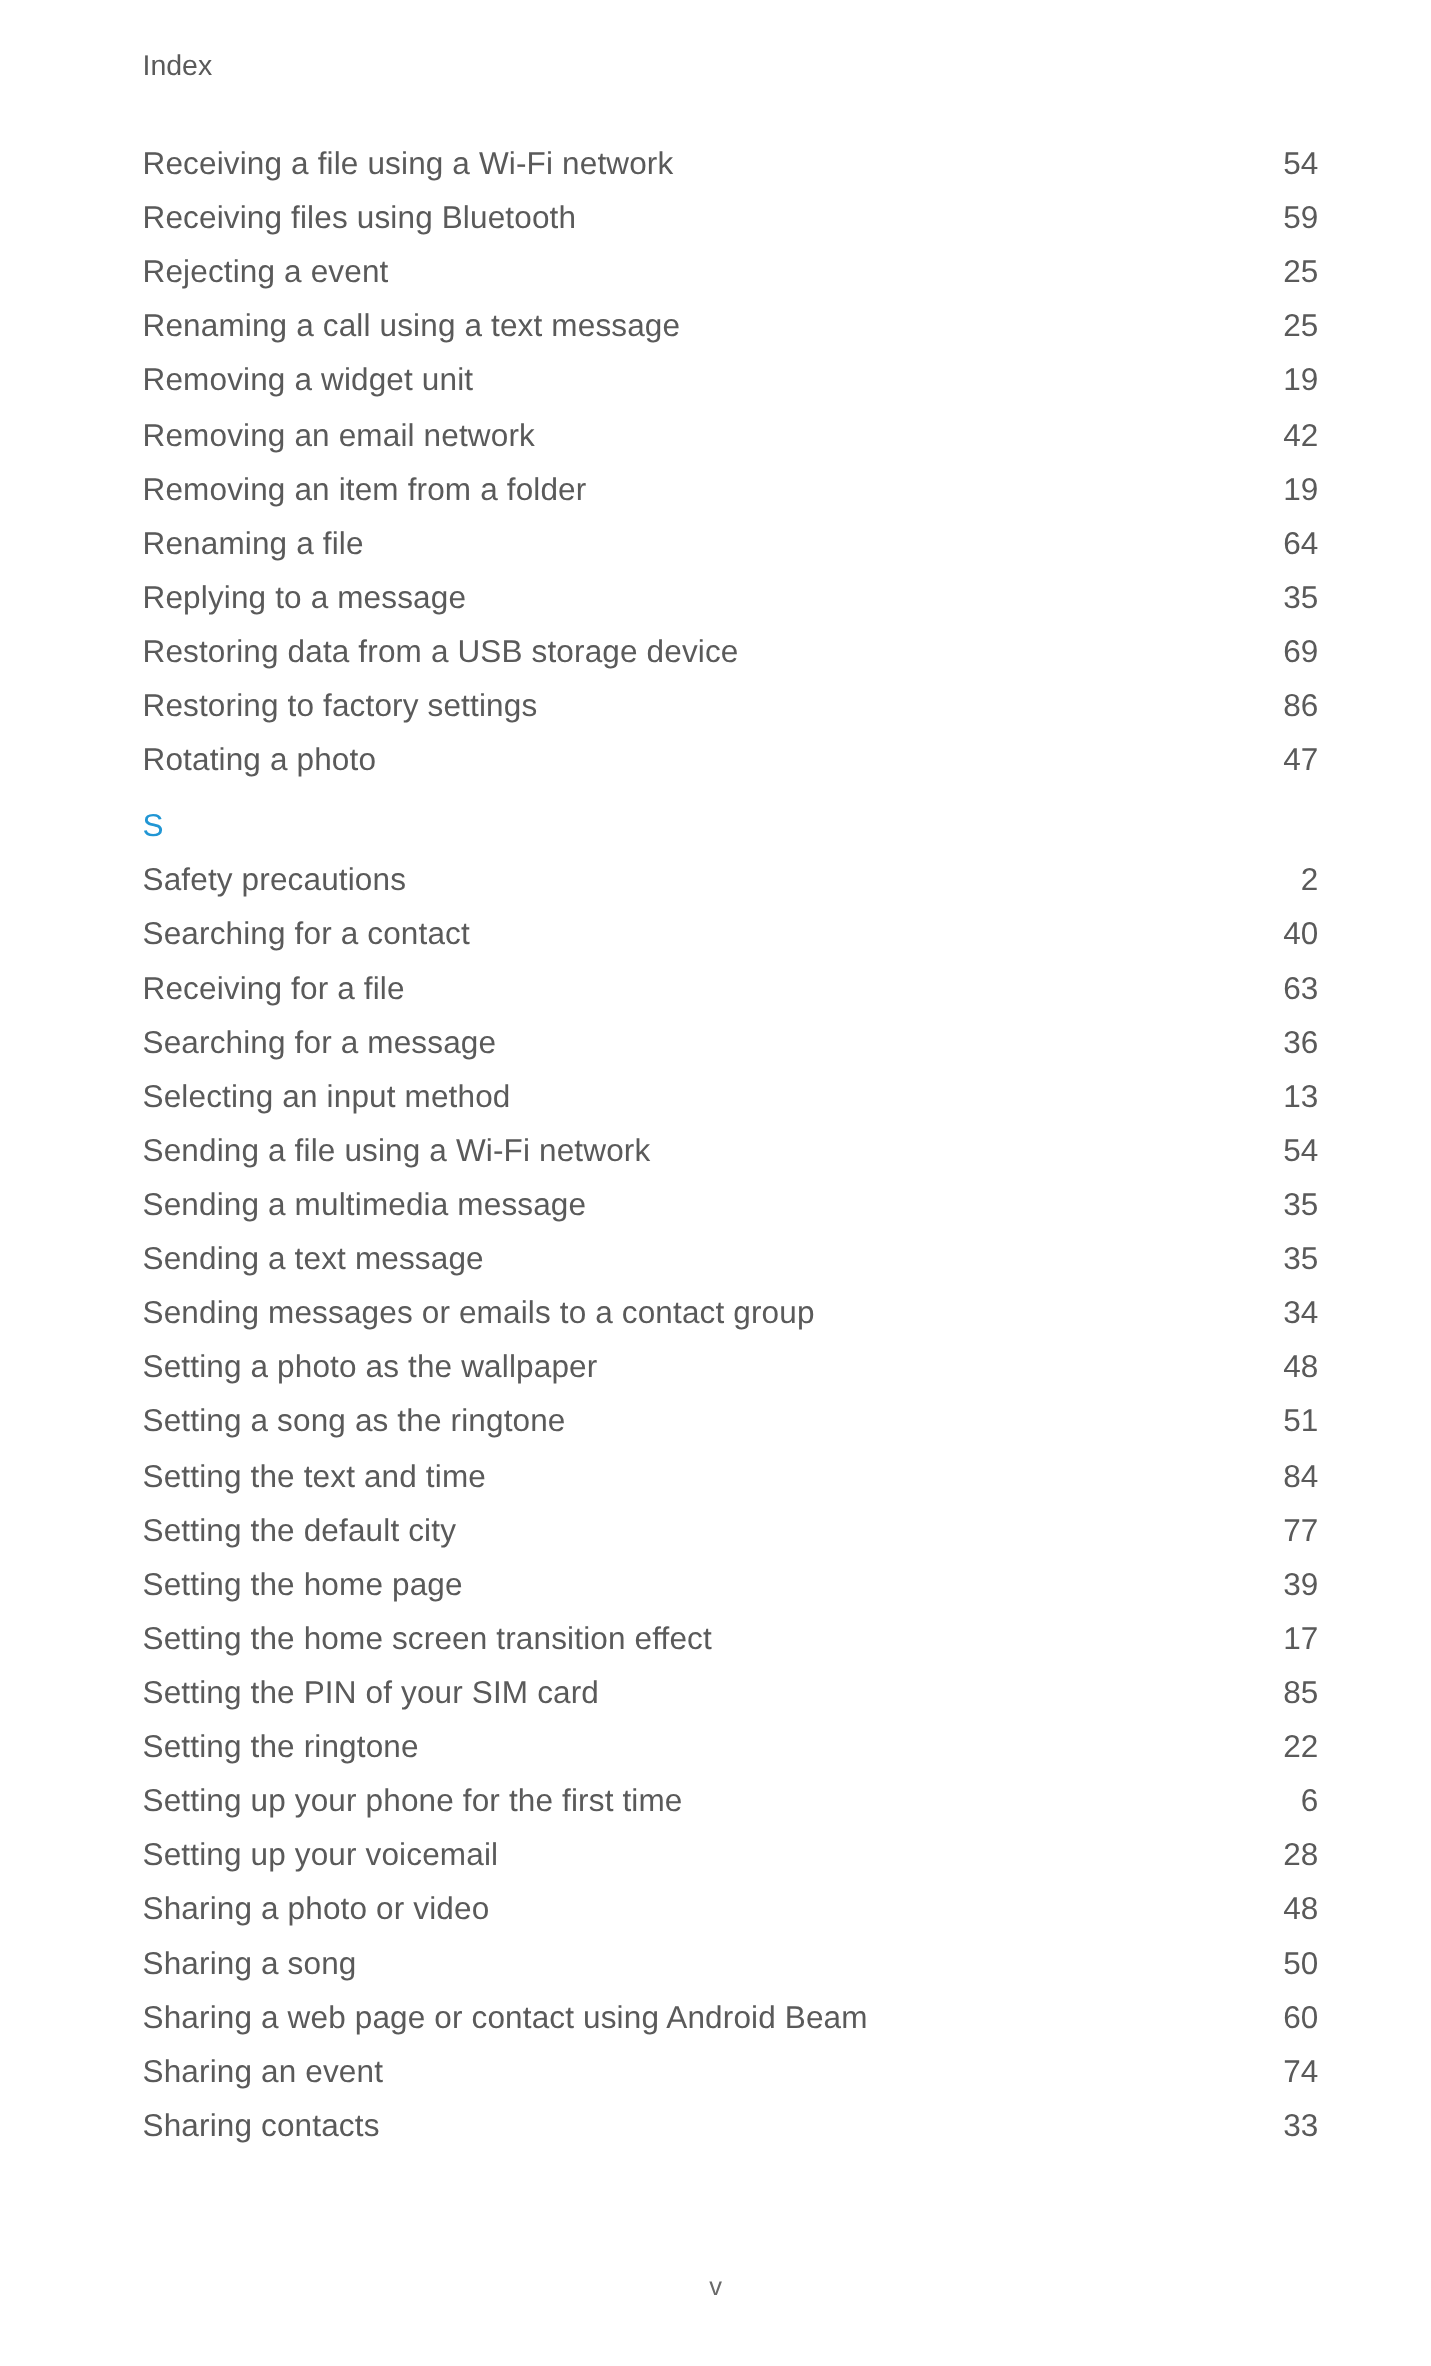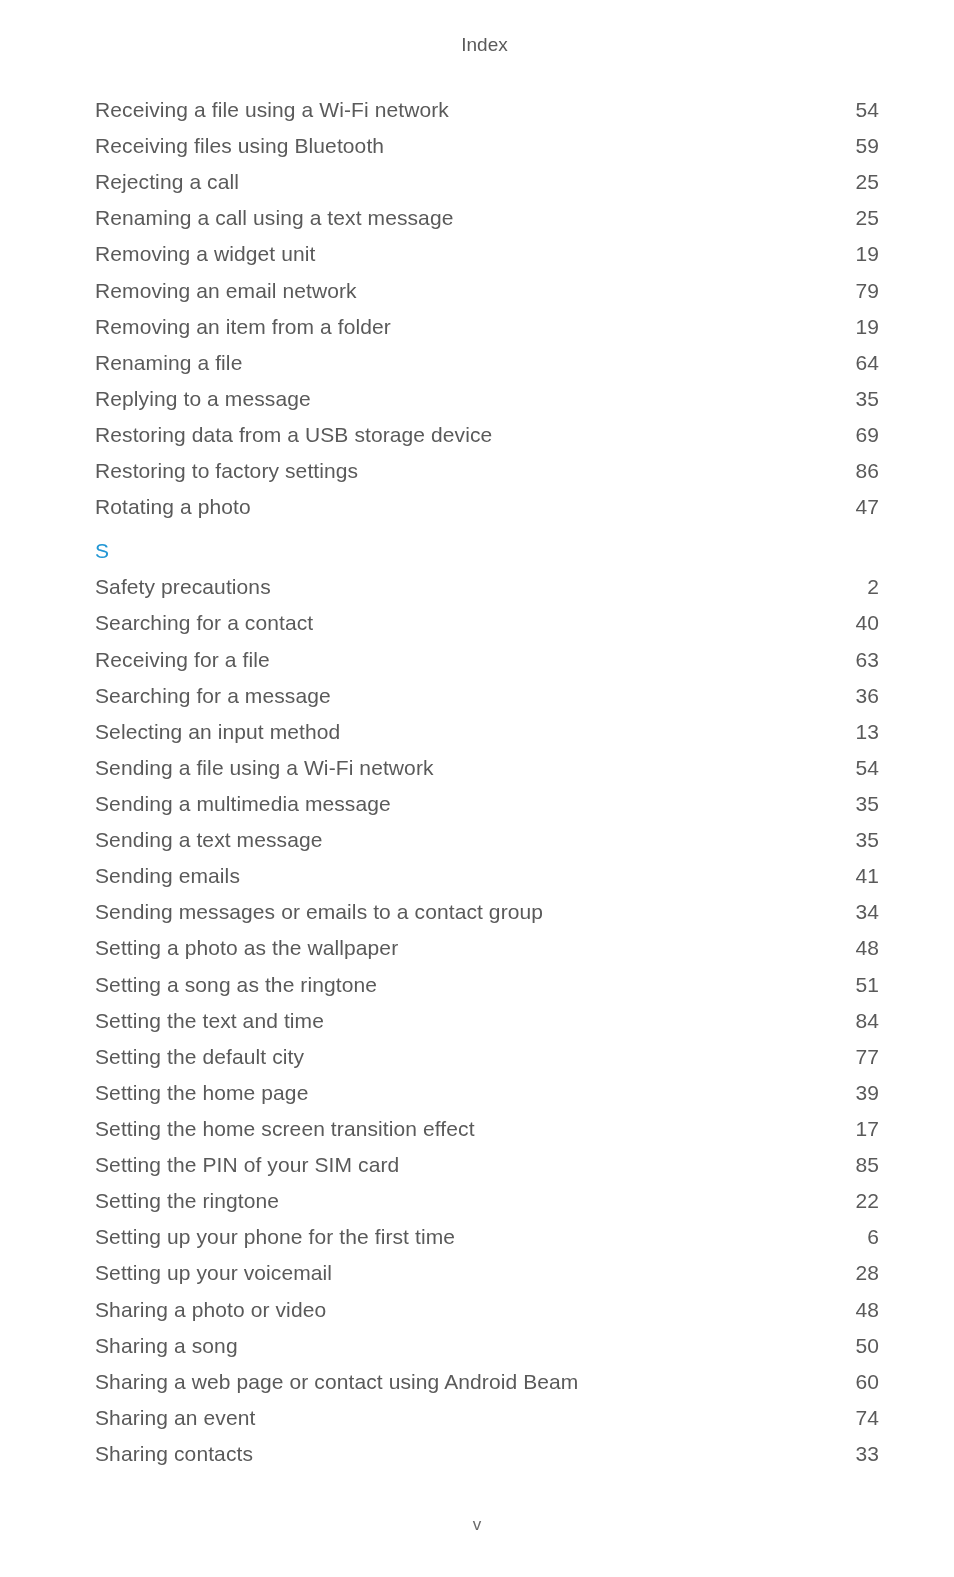--- a/index.html
+++ b/index.html
@@ -12,21 +12,21 @@
       background: #ffffff;
       width: 954px;
       height: 1577px;
       position: relative;
       color: #5a5a5a;
     }
     .page {
       padding: 34px 75px 0 95px;
     }
     .header {
-      text-align: center;
+      text-align: left;
       font-size: 19px;
       color: #5a5a5a;
       margin-bottom: 36px;
       padding-right: 5px;
     }
     .section-letter {
       color: #2196d4;
       font-size: 21px;
       margin-top: 14px;
       margin-bottom: 6px;
@@ -66,34 +66,34 @@
   <div id="sections-mount">
       <div class="index-entry">
         <span class="label">Receiving a file using a Wi-Fi network</span>
         <span class="pagenum">54</span>
       </div>
       <div class="index-entry">
         <span class="label">Receiving files using Bluetooth</span>
         <span class="pagenum">59</span>
       </div>
       <div class="index-entry">
-        <span class="label">Rejecting a call</span>
+        <span class="label">Rejecting a event</span>
         <span class="pagenum">25</span>
       </div>
       <div class="index-entry">
         <span class="label">Renaming a call using a text message</span>
         <span class="pagenum">25</span>
       </div>
       <div class="index-entry">
         <span class="label">Removing a widget unit</span>
         <span class="pagenum">19</span>
       </div>
       <div class="index-entry">
         <span class="label">Removing an email network</span>
-        <span class="pagenum">79</span>
+        <span class="pagenum">42</span>
       </div>
       <div class="index-entry">
         <span class="label">Removing an item from a folder</span>
         <span class="pagenum">19</span>
       </div>
       <div class="index-entry">
         <span class="label">Renaming a file</span>
         <span class="pagenum">64</span>
       </div>
       <div class="index-entry">
@@ -137,24 +137,20 @@
         <span class="label">Sending a file using a Wi-Fi network</span>
         <span class="pagenum">54</span>
       </div>
       <div class="index-entry">
         <span class="label">Sending a multimedia message</span>
         <span class="pagenum">35</span>
       </div>
       <div class="index-entry">
         <span class="label">Sending a text message</span>
         <span class="pagenum">35</span>
-      </div>
-      <div class="index-entry">
-        <span class="label">Sending emails</span>
-        <span class="pagenum">41</span>
       </div>
       <div class="index-entry">
         <span class="label">Sending messages or emails to a contact group</span>
         <span class="pagenum">34</span>
       </div>
       <div class="index-entry">
         <span class="label">Setting a photo as the wallpaper</span>
         <span class="pagenum">48</span>
       </div>
       <div class="index-entry">

